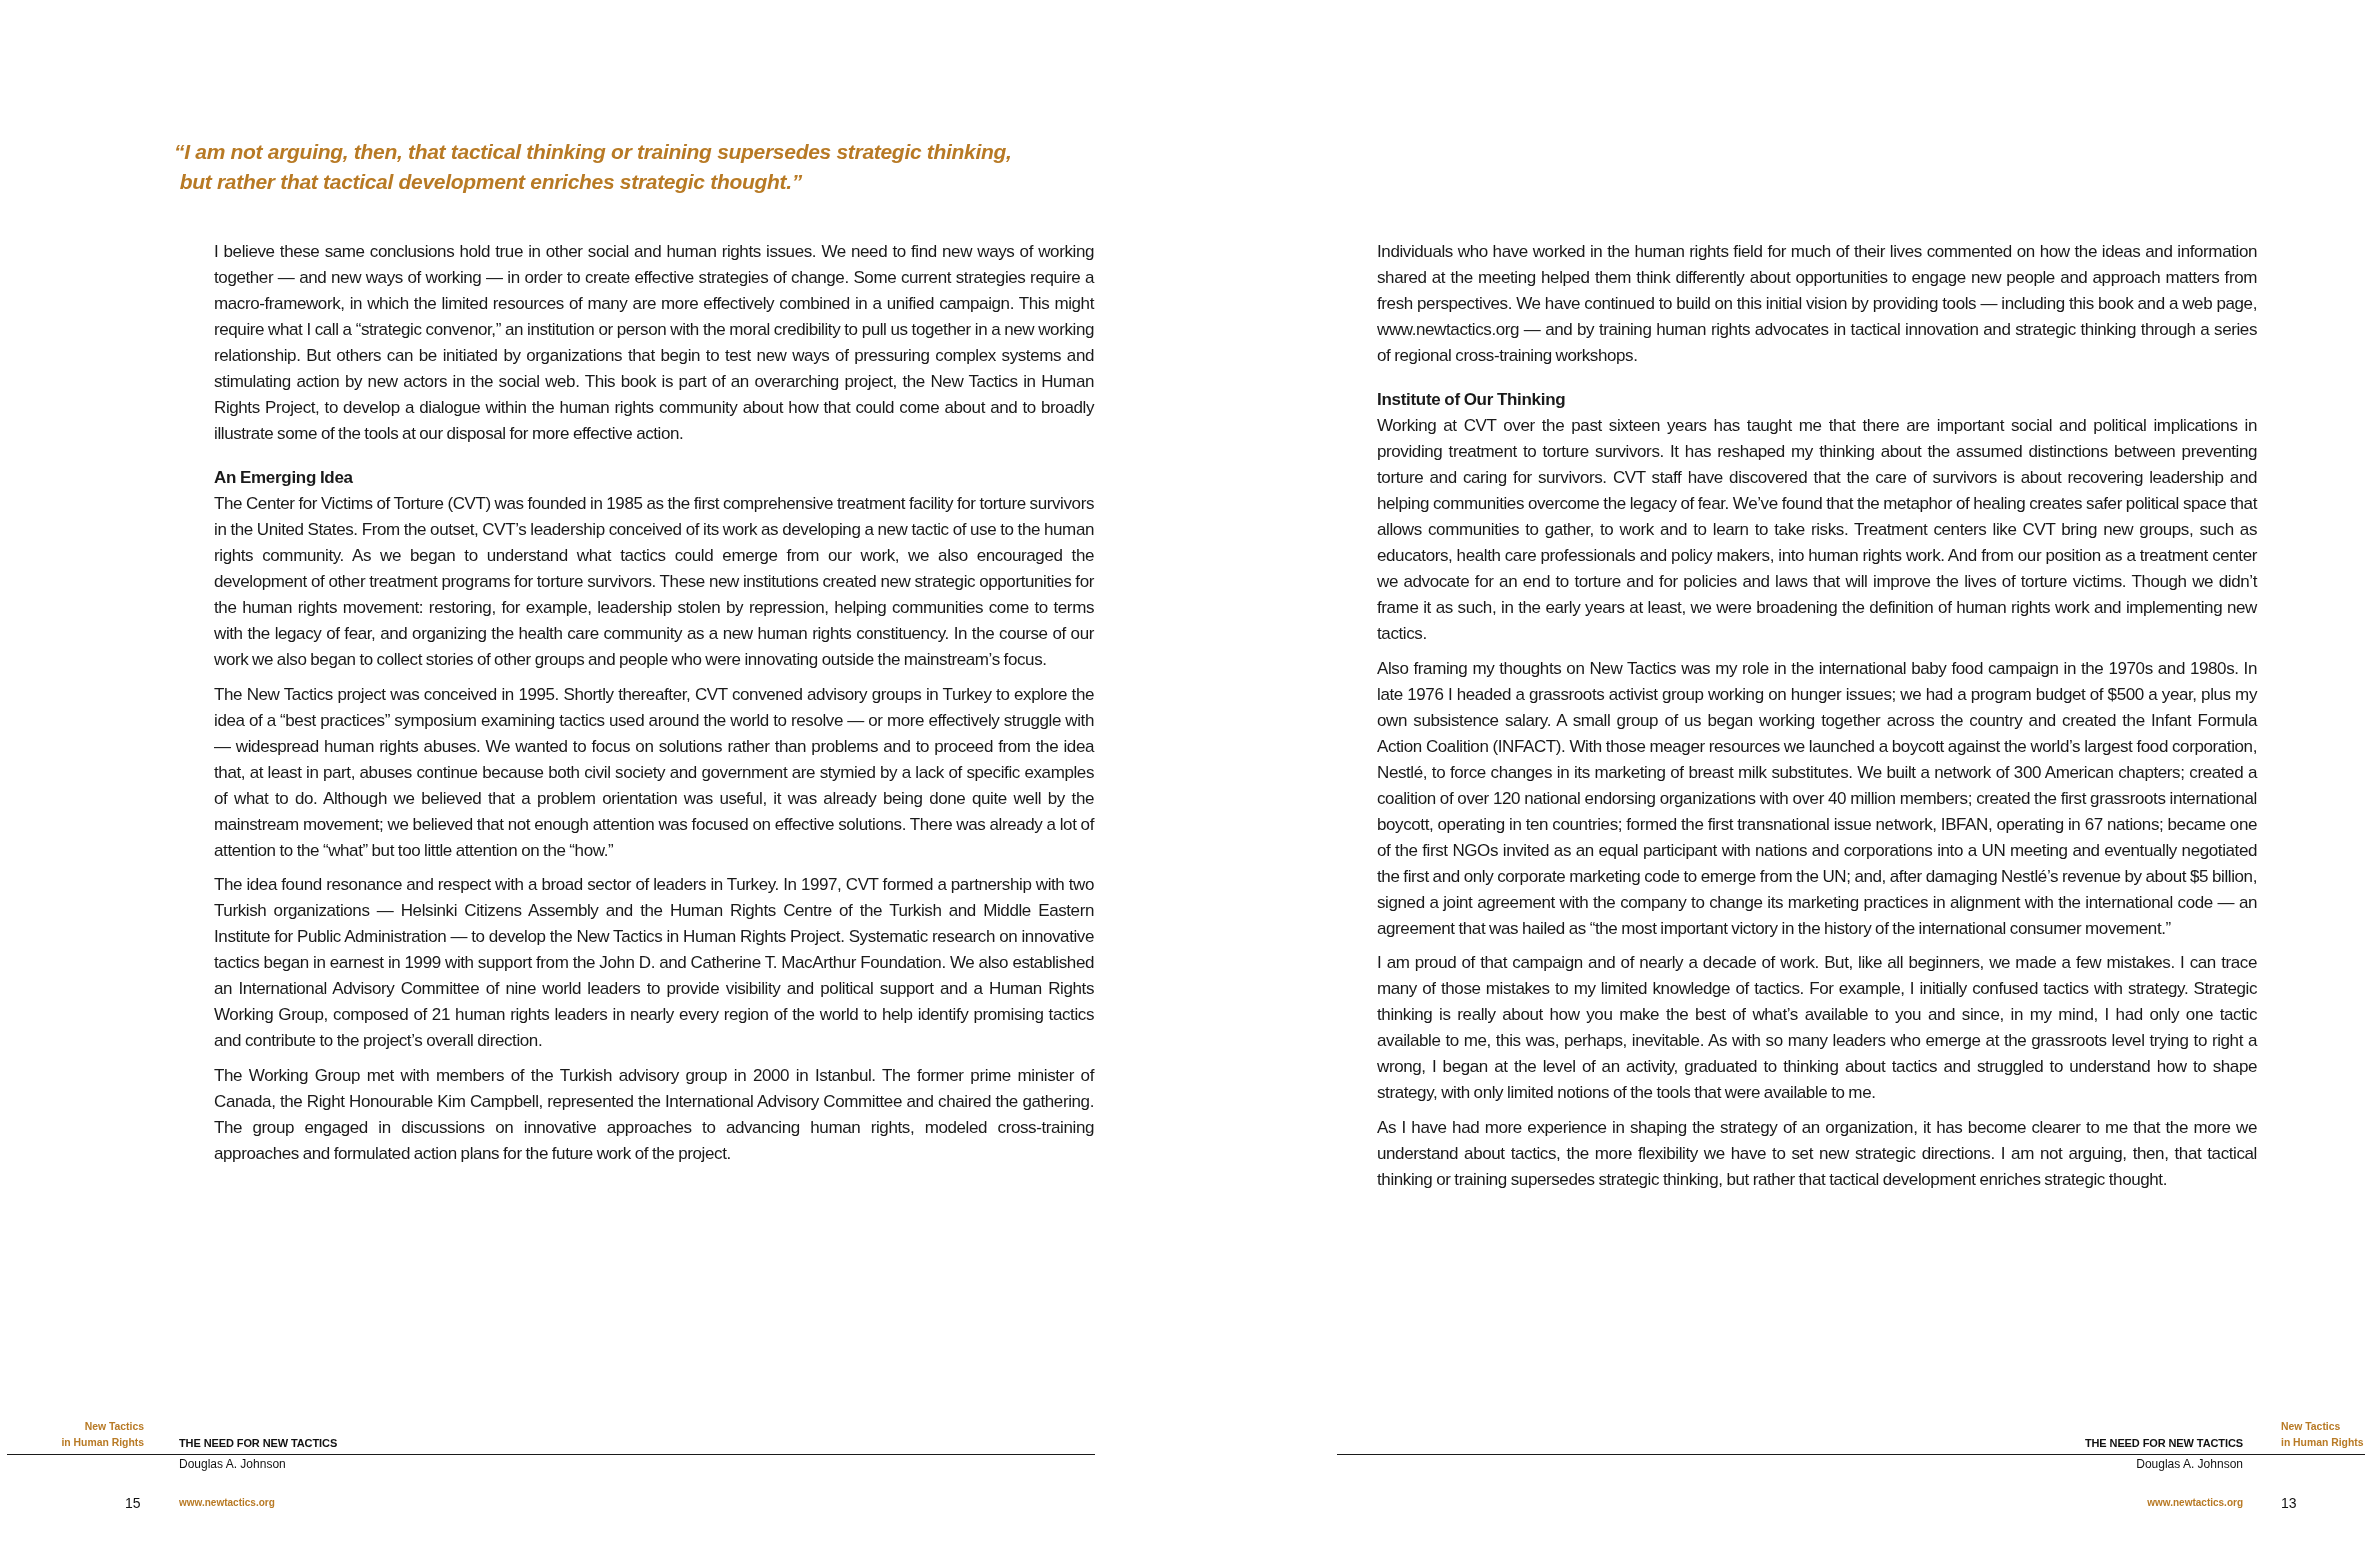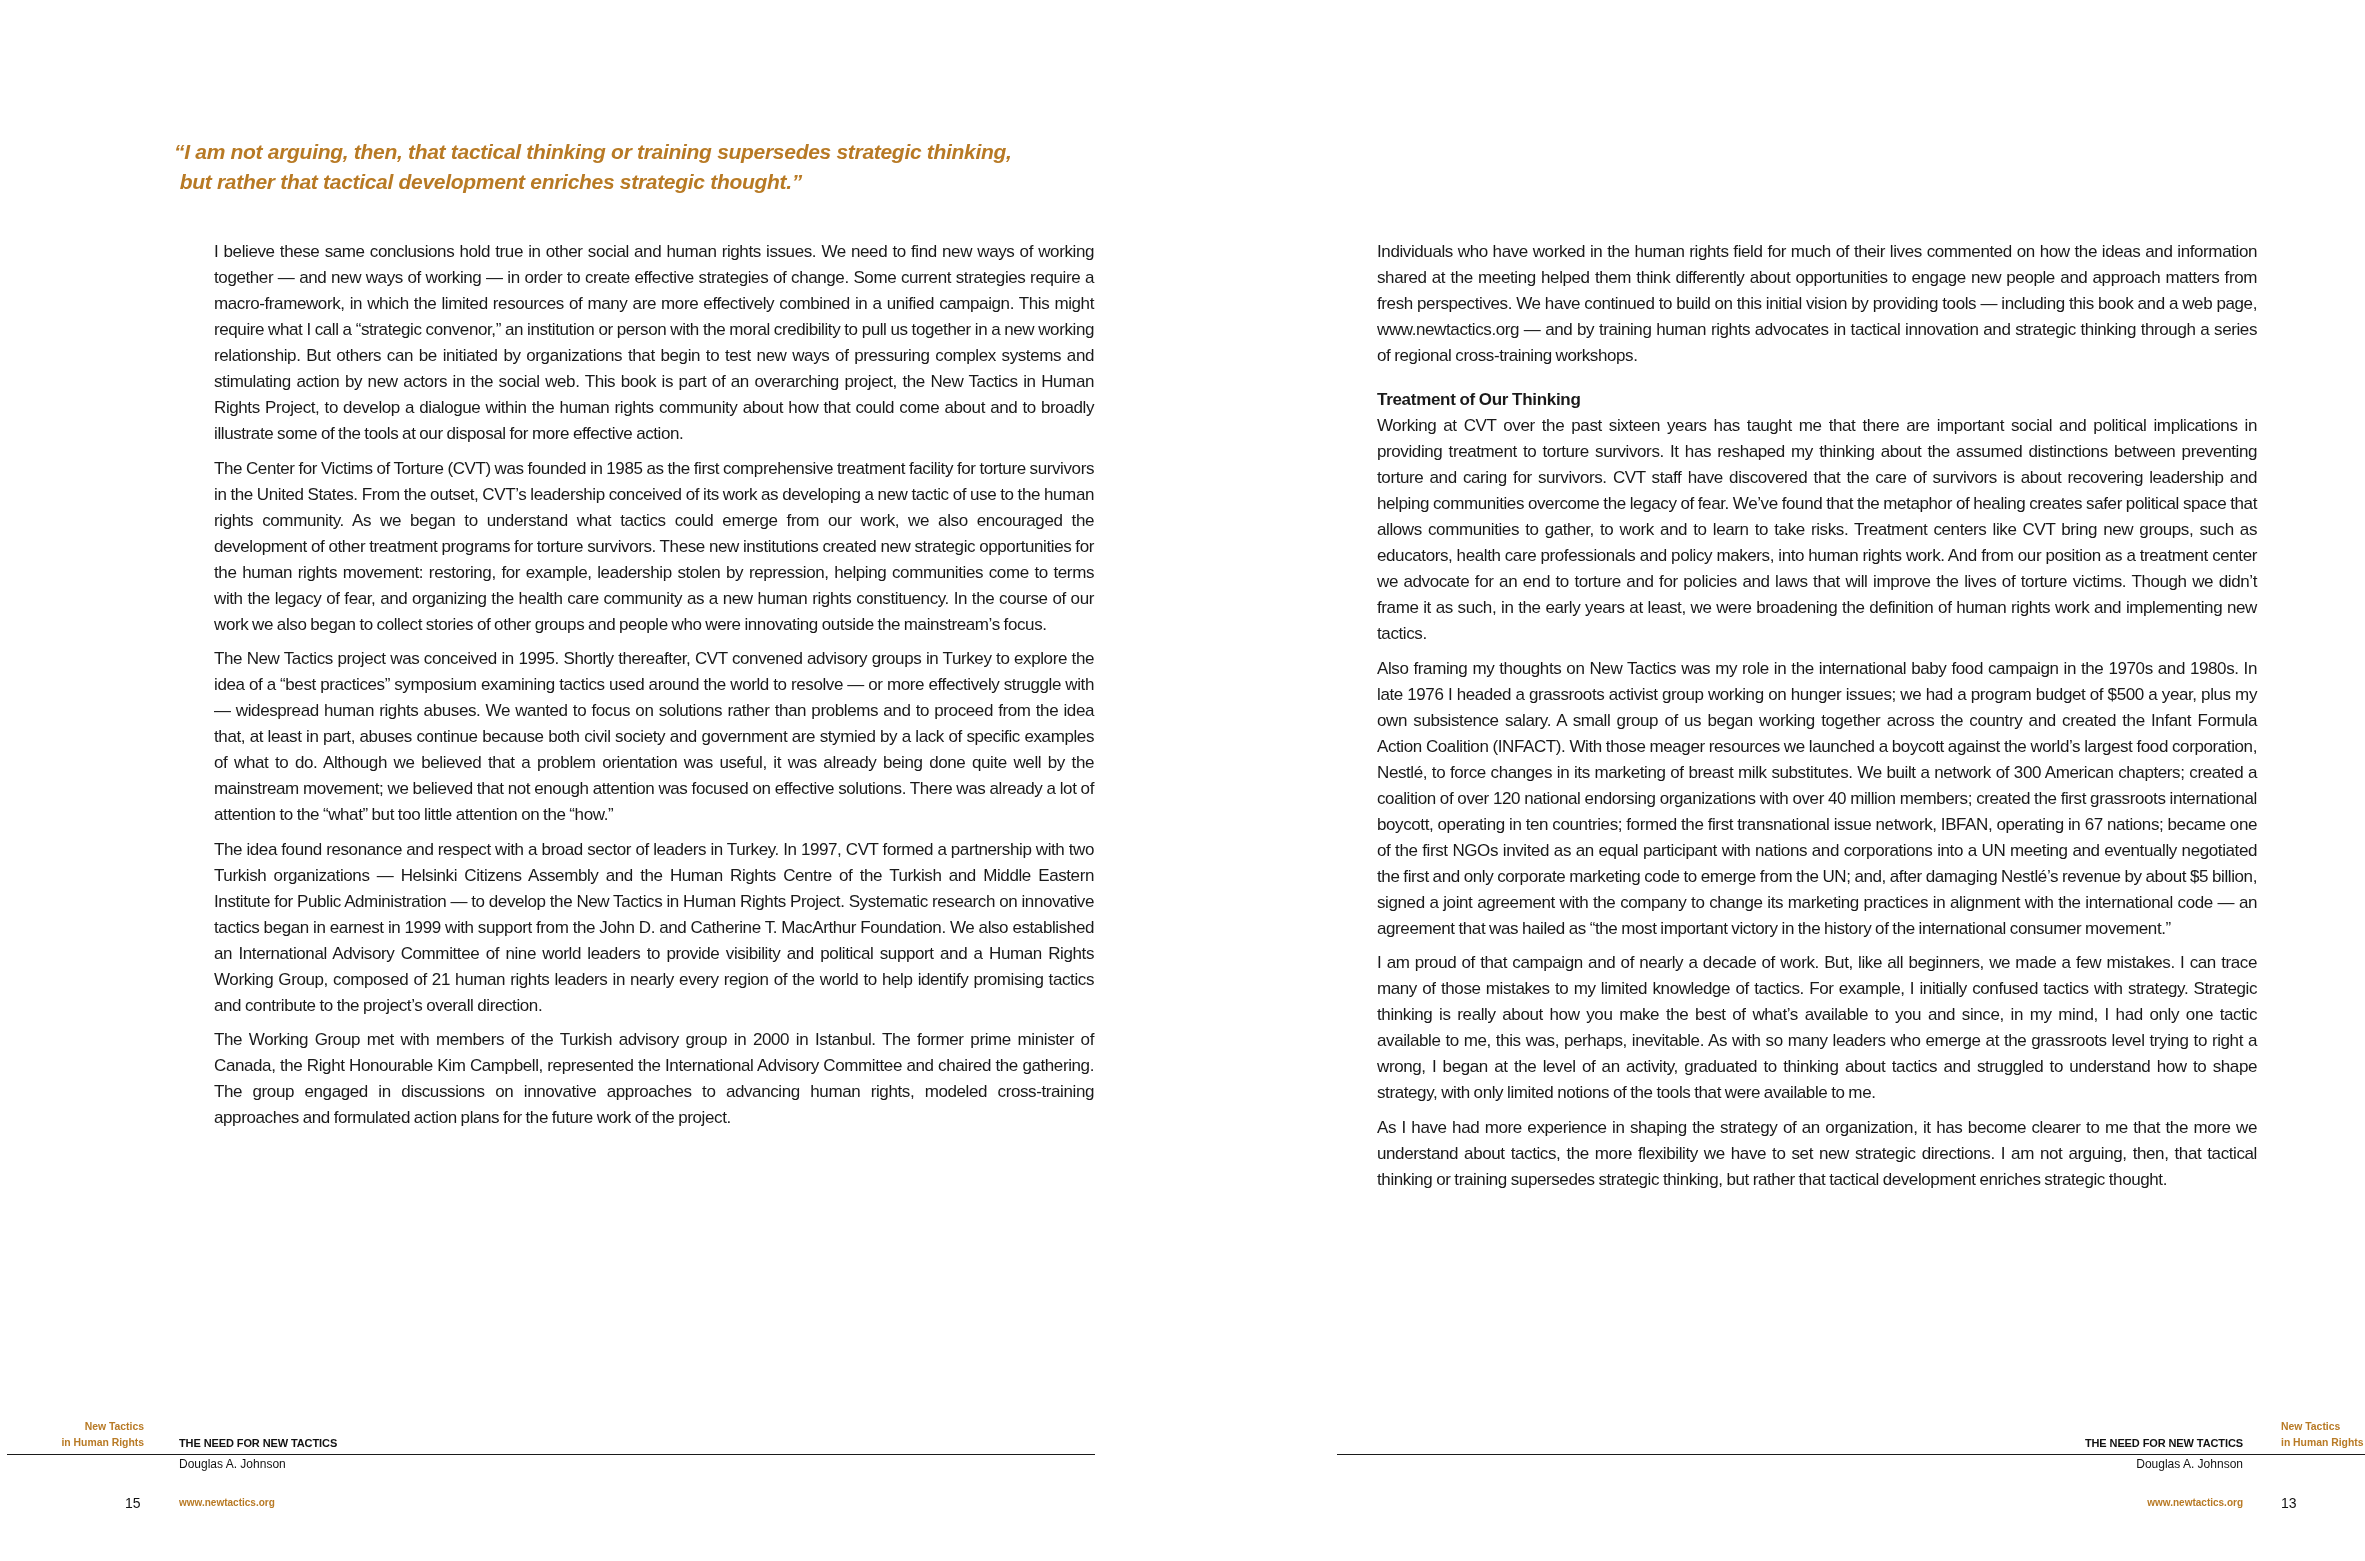--- a/index.html
+++ b/index.html
@@ -41,29 +41,30 @@
 </head>
 <body>
 
 <div class="quote">
   <span class="q-line">“I am not arguing, then, that tactical thinking or training supersedes strategic thinking,</span>
   <span class="q-line second">but rather that tactical development enriches strategic thought.”</span>
 </div>
 
 <div class="col left">
   <p>I believe these same conclusions hold true in other social and human rights issues. We need to find new ways of working together — and new ways of working — in order to create effective strategies of change. Some current strategies require a macro-framework, in which the limited resources of many are more effectively combined in a unified campaign. This might require what I call a “strategic convenor,” an institution or person with the moral credibility to pull us together in a new working relationship. But others can be initiated by organizations that begin to test new ways of pressuring complex systems and stimulating action by new actors in the social web. This book is part of an overarching project, the New Tactics in Human Rights Project, to develop a dialogue within the human rights community about how that could come about and to broadly illustrate some of the tools at our disposal for more effective action.</p>
+  <h2>An Emerging Idea</h2>
   <p>The Center for Victims of Torture (CVT) was founded in 1985 as the first comprehensive treatment facility for torture survivors in the United States. From the outset, CVT’s leadership conceived of its work as developing a new tactic of use to the human rights community. As we began to understand what tactics could emerge from our work, we also encouraged the development of other treatment programs for torture survivors. These new institutions created new strategic opportunities for the human rights movement: restoring, for example, leadership stolen by repression, helping communities come to terms with the legacy of fear, and organizing the health care community as a new human rights constituency. In the course of our work we also began to collect stories of other groups and people who were innovating outside the mainstream’s focus.</p>
   <p>The New Tactics project was conceived in 1995. Shortly thereafter, CVT convened advisory groups in Turkey to explore the idea of a “best practices” symposium examining tactics used around the world to resolve — or more effectively struggle with — widespread human rights abuses. We wanted to focus on solutions rather than problems and to proceed from the idea that, at least in part, abuses continue because both civil society and government are stymied by a lack of specific examples of what to do. Although we believed that a problem orientation was useful, it was already being done quite well by the mainstream movement; we believed that not enough attention was focused on effective solutions. There was already a lot of attention to the “what” but too little attention on the “how.”</p>
   <p>The idea found resonance and respect with a broad sector of leaders in Turkey. In 1997, CVT formed a partnership with two Turkish organizations — Helsinki Citizens Assembly and the Human Rights Centre of the Turkish and Middle Eastern Institute for Public Administration — to develop the New Tactics in Human Rights Project. Systematic research on innovative tactics began in earnest in 1999 with support from the John D. and Catherine T. MacArthur Foundation. We also established an International Advisory Committee of nine world leaders to provide visibility and political support and a Human Rights Working Group, composed of 21 human rights leaders in nearly every region of the world to help identify promising tactics and contribute to the project’s overall direction.</p>
   <p>The Working Group met with members of the Turkish advisory group in 2000 in Istanbul. The former prime minister of Canada, the Right Honourable Kim Campbell, represented the International Advisory Committee and chaired the gathering. The group engaged in discussions on innovative approaches to advancing human rights, modeled cross-training approaches and formulated action plans for the future work of the project.</p>
 </div>
 
 <div class="col right">
   <p>Individuals who have worked in the human rights field for much of their lives commented on how the ideas and information shared at the meeting helped them think differently about opportunities to engage new people and approach matters from fresh perspectives. We have continued to build on this initial vision by providing tools — including this book and a web page, www.newtactics.org — and by training human rights advocates in tactical innovation and strategic thinking through a series of regional cross-training workshops.</p>
-  <h2>Treatment of Our Thinking</h2>
+  <h2>Institute of Our Thinking</h2>
   <p>Working at CVT over the past sixteen years has taught me that there are important social and political implications in providing treatment to torture survivors. It has reshaped my thinking about the assumed distinctions between preventing torture and caring for survivors. CVT staff have discovered that the care of survivors is about recovering leadership and helping communities overcome the legacy of fear. We’ve found that the metaphor of healing creates safer political space that allows communities to gather, to work and to learn to take risks. Treatment centers like CVT bring new groups, such as educators, health care professionals and policy makers, into human rights work. And from our position as a treatment center we advocate for an end to torture and for policies and laws that will improve the lives of torture victims. Though we didn’t frame it as such, in the early years at least, we were broadening the definition of human rights work and implementing new tactics.</p>
   <p>Also framing my thoughts on New Tactics was my role in the international baby food campaign in the 1970s and 1980s. In late 1976 I headed a grassroots activist group working on hunger issues; we had a program budget of $500 a year, plus my own subsistence salary. A small group of us began working together across the country and created the Infant Formula Action Coalition (INFACT). With those meager resources we launched a boycott against the world’s largest food corporation, Nestlé, to force changes in its marketing of breast milk substitutes. We built a network of 300 American chapters; created a coalition of over 120 national endorsing organizations with over 40 million members; created the first grassroots international boycott, operating in ten countries; formed the first transnational issue network, IBFAN, operating in 67 nations; became one of the first NGOs invited as an equal participant with nations and corporations into a UN meeting and eventually negotiated the first and only corporate marketing code to emerge from the UN; and, after damaging Nestlé’s revenue by about $5 billion, signed a joint agreement with the company to change its marketing practices in alignment with the international code — an agreement that was hailed as “the most important victory in the history of the international consumer movement.”</p>
   <p>I am proud of that campaign and of nearly a decade of work. But, like all beginners, we made a few mistakes. I can trace many of those mistakes to my limited knowledge of tactics. For example, I initially confused tactics with strategy. Strategic thinking is really about how you make the best of what’s available to you and since, in my mind, I had only one tactic available to me, this was, perhaps, inevitable. As with so many leaders who emerge at the grassroots level trying to right a wrong, I began at the level of an activity, graduated to thinking about tactics and struggled to understand how to shape strategy, with only limited notions of the tools that were available to me.</p>
   <p>As I have had more experience in shaping the strategy of an organization, it has become clearer to me that the more we understand about tactics, the more flexibility we have to set new strategic directions. I am not arguing, then, that tactical thinking or training supersedes strategic thinking, but rather that tactical development enriches strategic thought.</p>
 </div>
 
 <div class="footer left-f">
   <div class="brand">
     <div>New Tactics</div>
     <div>in Human Rights</div>

